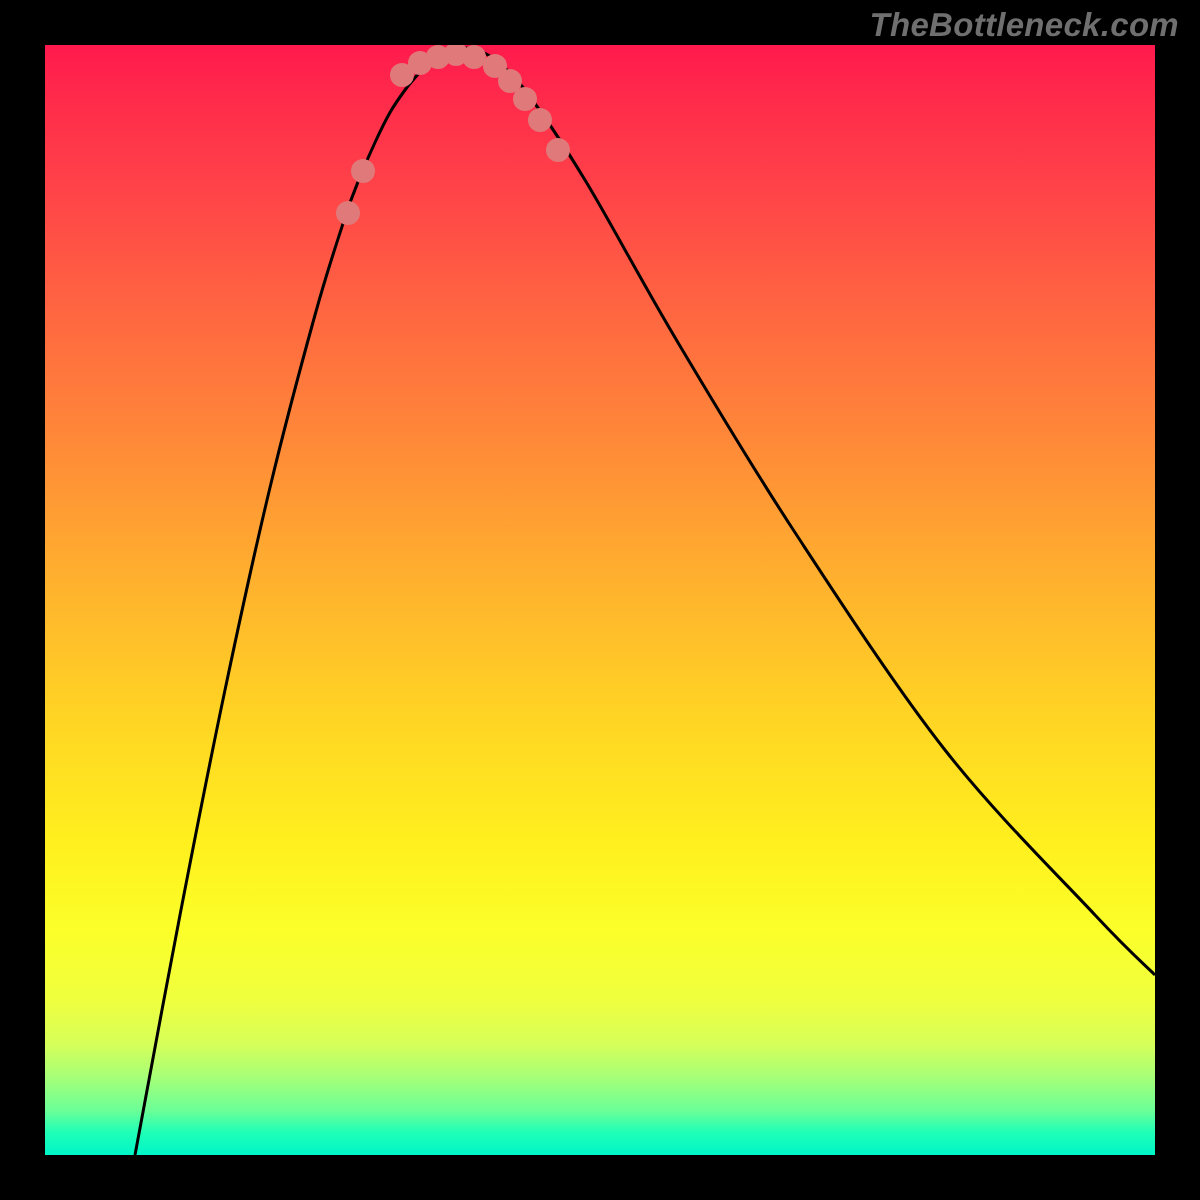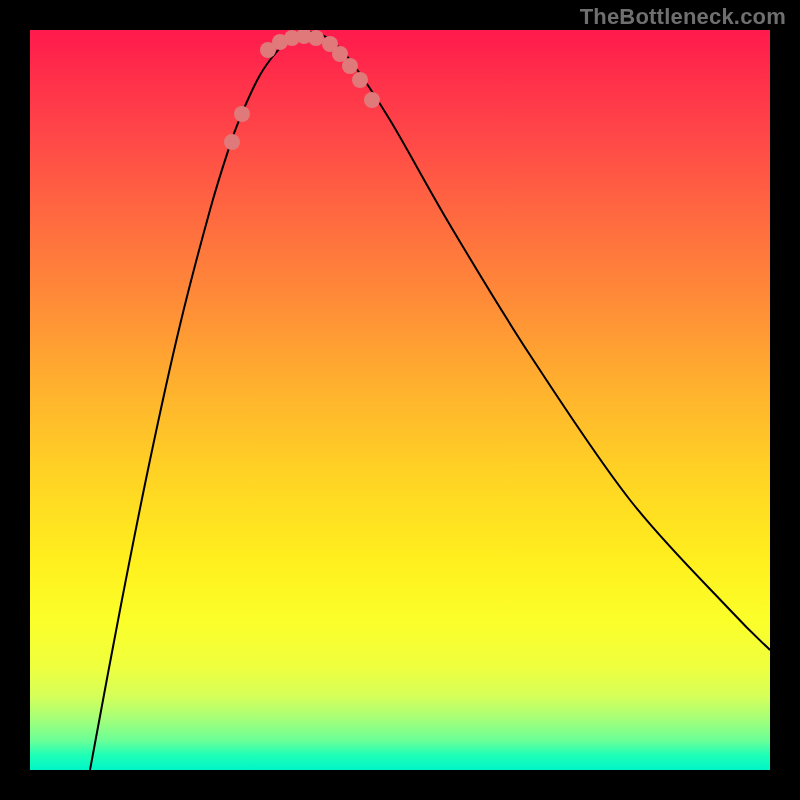--- a/index.html
+++ b/index.html
@@ -9,20 +9,21 @@
     height: 800px;
     background: #000;
     font-family: Arial, Helvetica, sans-serif;
     overflow: hidden;
   }
   .frame {
     position: relative;
     width: 800px;
     height: 800px;
     background: #000;
+    font-style: italic;
   }
   .watermark {
     position: absolute;
     top: 4px;
     right: 14px;
     color: #6f6f6f;
     font-size: 22px;
     font-weight: 600;
     letter-spacing: 0.2px;
     z-index: 10;

